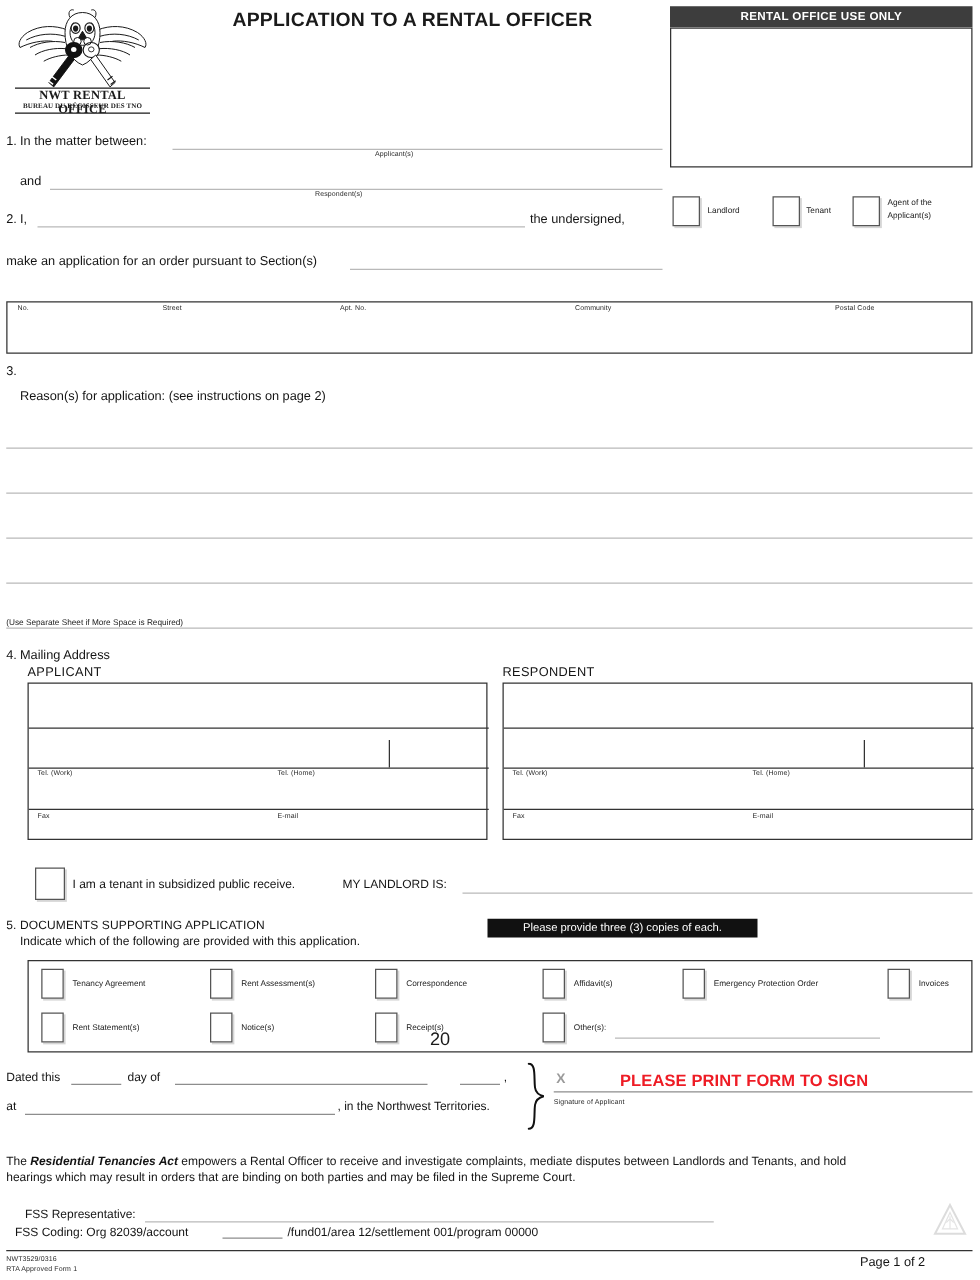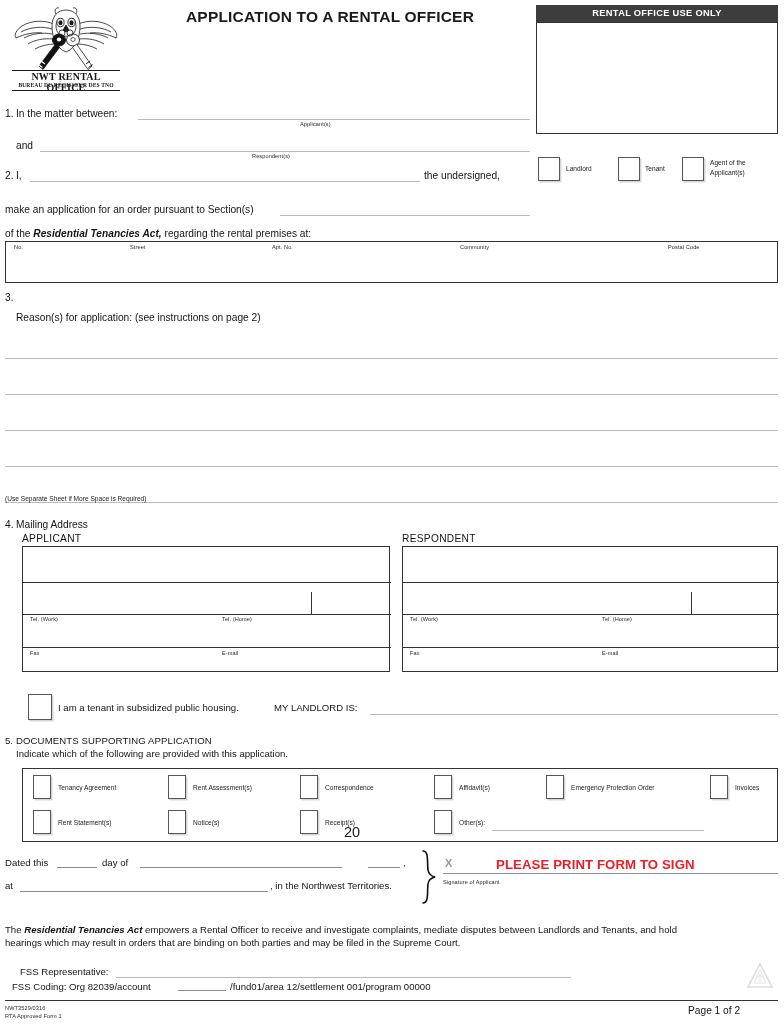--- a/index.html
+++ b/index.html
@@ -109,25 +109,20 @@
   <div class="abs tiny" style="left:252px;top:153px;">Respondent(s)</div>
 
   <div class="abs bdy2" style="left:5px;top:170px;">2.</div>
   <div class="abs bdy2" style="left:16px;top:170px;">I,</div>
   <div class="abs rule" style="left:30px;top:181px;width:390px;"></div>
   <div class="abs bdy2" style="left:424px;top:170px;white-space:nowrap;">the undersigned,</div>
 
   <div class="abs bdy2" style="left:5px;top:204px;white-space:nowrap;">make an application for an order pursuant to Section(s)</div>
   <div class="abs rule" style="left:280px;top:215px;width:250px;"></div>
 
-  <div class="abs bdy2" style="left:5px;top:228px;white-space:nowrap;">
-    <span>of the</span>
-    <i class="it">Residential Tenancies Act,</i>
-    <span>regarding the rental premises at:</span>
-  </div>
 
   <div class="abs box" style="left:5px;top:241px;width:773px;height:42px;border-width:1.4px;"></div>
   <div class="abs tiny" style="left:14px;top:244px;">No.</div>
   <div class="abs tiny" style="left:130px;top:244px;">Street</div>
   <div class="abs tiny" style="left:272px;top:244px;">Apt. No.</div>
   <div class="abs tiny" style="left:460px;top:244px;">Community</div>
   <div class="abs tiny" style="left:668px;top:244px;">Postal Code</div>
 
   <div class="abs bdy2" style="left:5px;top:292px;">3.</div>
   <div class="abs bdy2" style="left:16px;top:292px;white-space:nowrap;margin-top:20px;">Reason(s) for application: (see instructions on page 2)</div>
@@ -173,28 +168,29 @@
   <div class="abs tiny" style="left:410px;top:616px;">Tel. (Work)</div>
   <div class="abs tiny" style="left:602px;top:616px;">Tel. (Home)</div>
   <div class="abs" style="left:402px;top:622px;width:188px;height:23px;"></div>
   <div class="abs" style="left:590px;top:622px;width:188px;height:23px;"></div>
   <div class="abs tiny" style="left:410px;top:650px;">Fax</div>
   <div class="abs tiny" style="left:602px;top:650px;">E-mail</div>
   <div class="abs" style="left:402px;top:655px;width:188px;height:17px;"></div>
   <div class="abs" style="left:590px;top:655px;width:188px;height:17px;"></div>
 
   <div class="abs cbx" style="left:28px;top:694px;width:24px;height:26px;"></div>
-  <div class="abs bdy" style="left:58px;top:702px;white-space:nowrap;">I am a tenant in subsidized public housing.</div>
+  <div class="abs bdy" style="left:58px;top:702px;white-space:nowrap;">I am a tenant in subsidized public receive.</div>
   <div class="abs bdy" style="left:274px;top:702px;white-space:nowrap;">MY LANDLORD IS:</div>
   <div class="abs rule" style="left:370px;top:714px;width:408px;"></div>
 
   <div class="abs bdy" style="left:5px;top:735px;">5.</div>
   <div class="abs bdy" style="left:16px;top:735px;white-space:nowrap;letter-spacing:.1px;">DOCUMENTS SUPPORTING APPLICATION</div>
   <div class="abs bdy" style="left:16px;top:748px;white-space:nowrap;">Indicate which of the following are provided with this application.</div>
 
+  <div class="abs pillbar" style="left:390px;top:735px;width:216px;height:15px;line-height:15px;font-size:9px;">Please provide three (3) copies of each.</div>
 
   <div class="abs box" style="left:22px;top:768px;width:756px;height:74px;"></div>
 
   <div class="abs cbx" style="left:33px;top:775px;width:18px;height:24px;"></div>
   <div class="abs sm" style="left:58px;top:784px;">Tenancy Agreement</div>
 
   <div class="abs cbx" style="left:168px;top:775px;width:18px;height:24px;"></div>
   <div class="abs sm" style="left:193px;top:784px;">Rent Assessment(s)</div>
 
   <div class="abs cbx" style="left:300px;top:775px;width:18px;height:24px;"></div>

